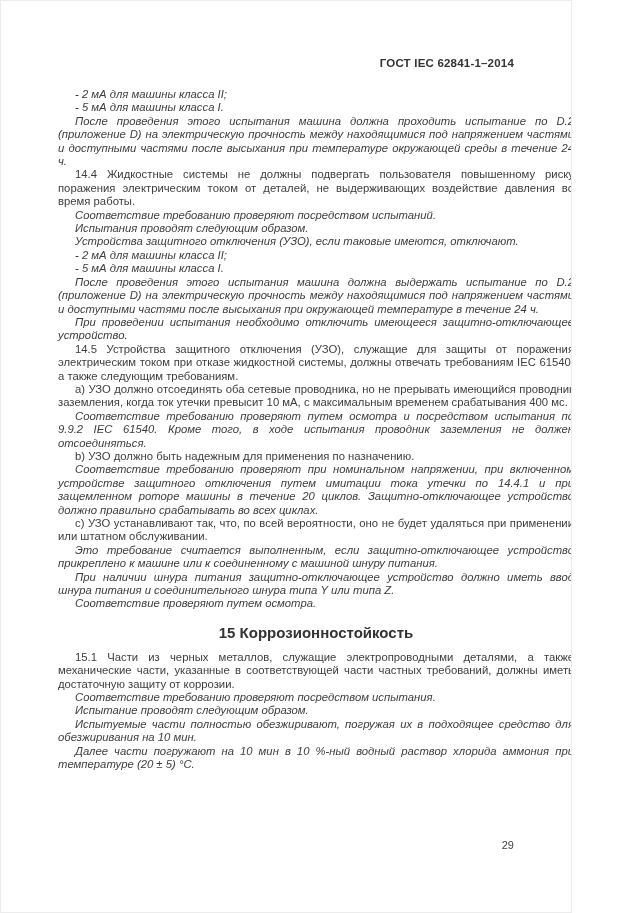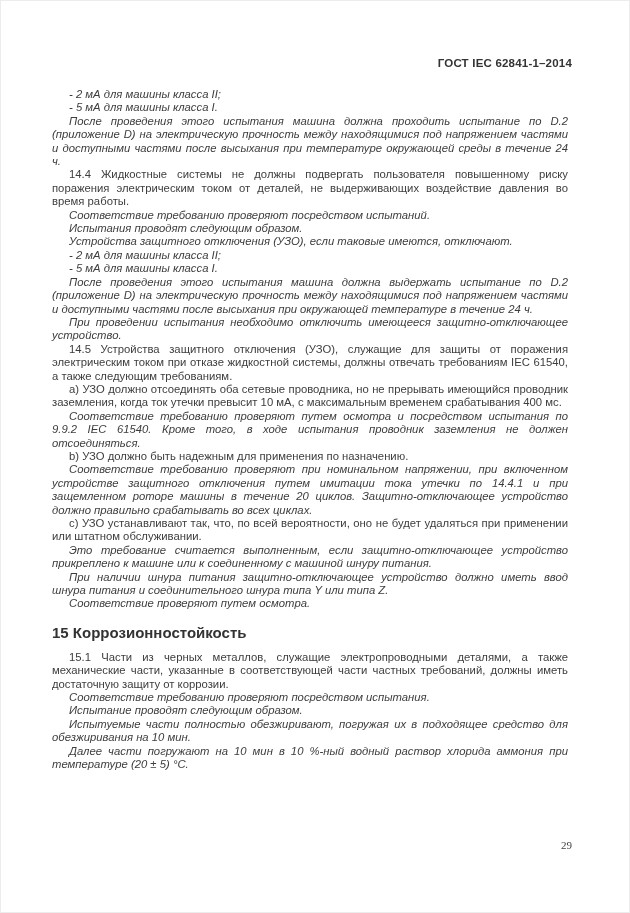--- a/index.html
+++ b/index.html
@@ -2,21 +2,21 @@
 <html><head>
 <meta charset="utf-8">
 <style>
   html, body {
     margin: 0;
     padding: 0;
     background: #ffffff;
   }
   .page {
     position: relative;
-    width: 630px;
+    width: 572px;
     height: 913px;
     background: #ffffff;
     box-sizing: border-box;
     border: 1px solid #ececec;
     font-family: "Liberation Sans", sans-serif;
     color: #3d3d3d;
     overflow: hidden;
   }
   .doc-header {
     position: absolute;
@@ -25,49 +25,48 @@
     right: 57px;
     text-align: right;
     font-size: 11.5px;
     font-weight: bold;
     color: #333333;
     letter-spacing: 0.2px;
   }
   .doc-body {
     position: absolute;
     top: 87px;
-    left: 51px;
+    left: 57px;
     width: 516px;
     font-size: 11.3px;
     line-height: 13.4px;
   }
   .doc-body p {
     margin: 0;
     text-indent: 17px;
     text-align: justify;
   }
   .doc-body p.italic {
     font-style: italic;
   }
   .doc-body h2.heading {
     font-size: 15px;
     line-height: 18px;
     font-weight: bold;
     color: #333333;
     margin: 13px 0 9px 0;
     text-indent: 0;
-    text-align: left;
+    text-align: center;
   }
   .page-number {
     position: absolute;
     top: 838px;
     right: 57px;
     font-size: 11px;
     color: #444444;
-    font-family: Liberation Serif, serif;
   }
 </style>
 </head>
 <body>
 
 <div class="page">
   <div class="doc-header">ГОСТ IEC 62841-1–2014</div>
 
   <div class="doc-body">
       <p class="italic">- 2 мА для машины класса II;</p>

